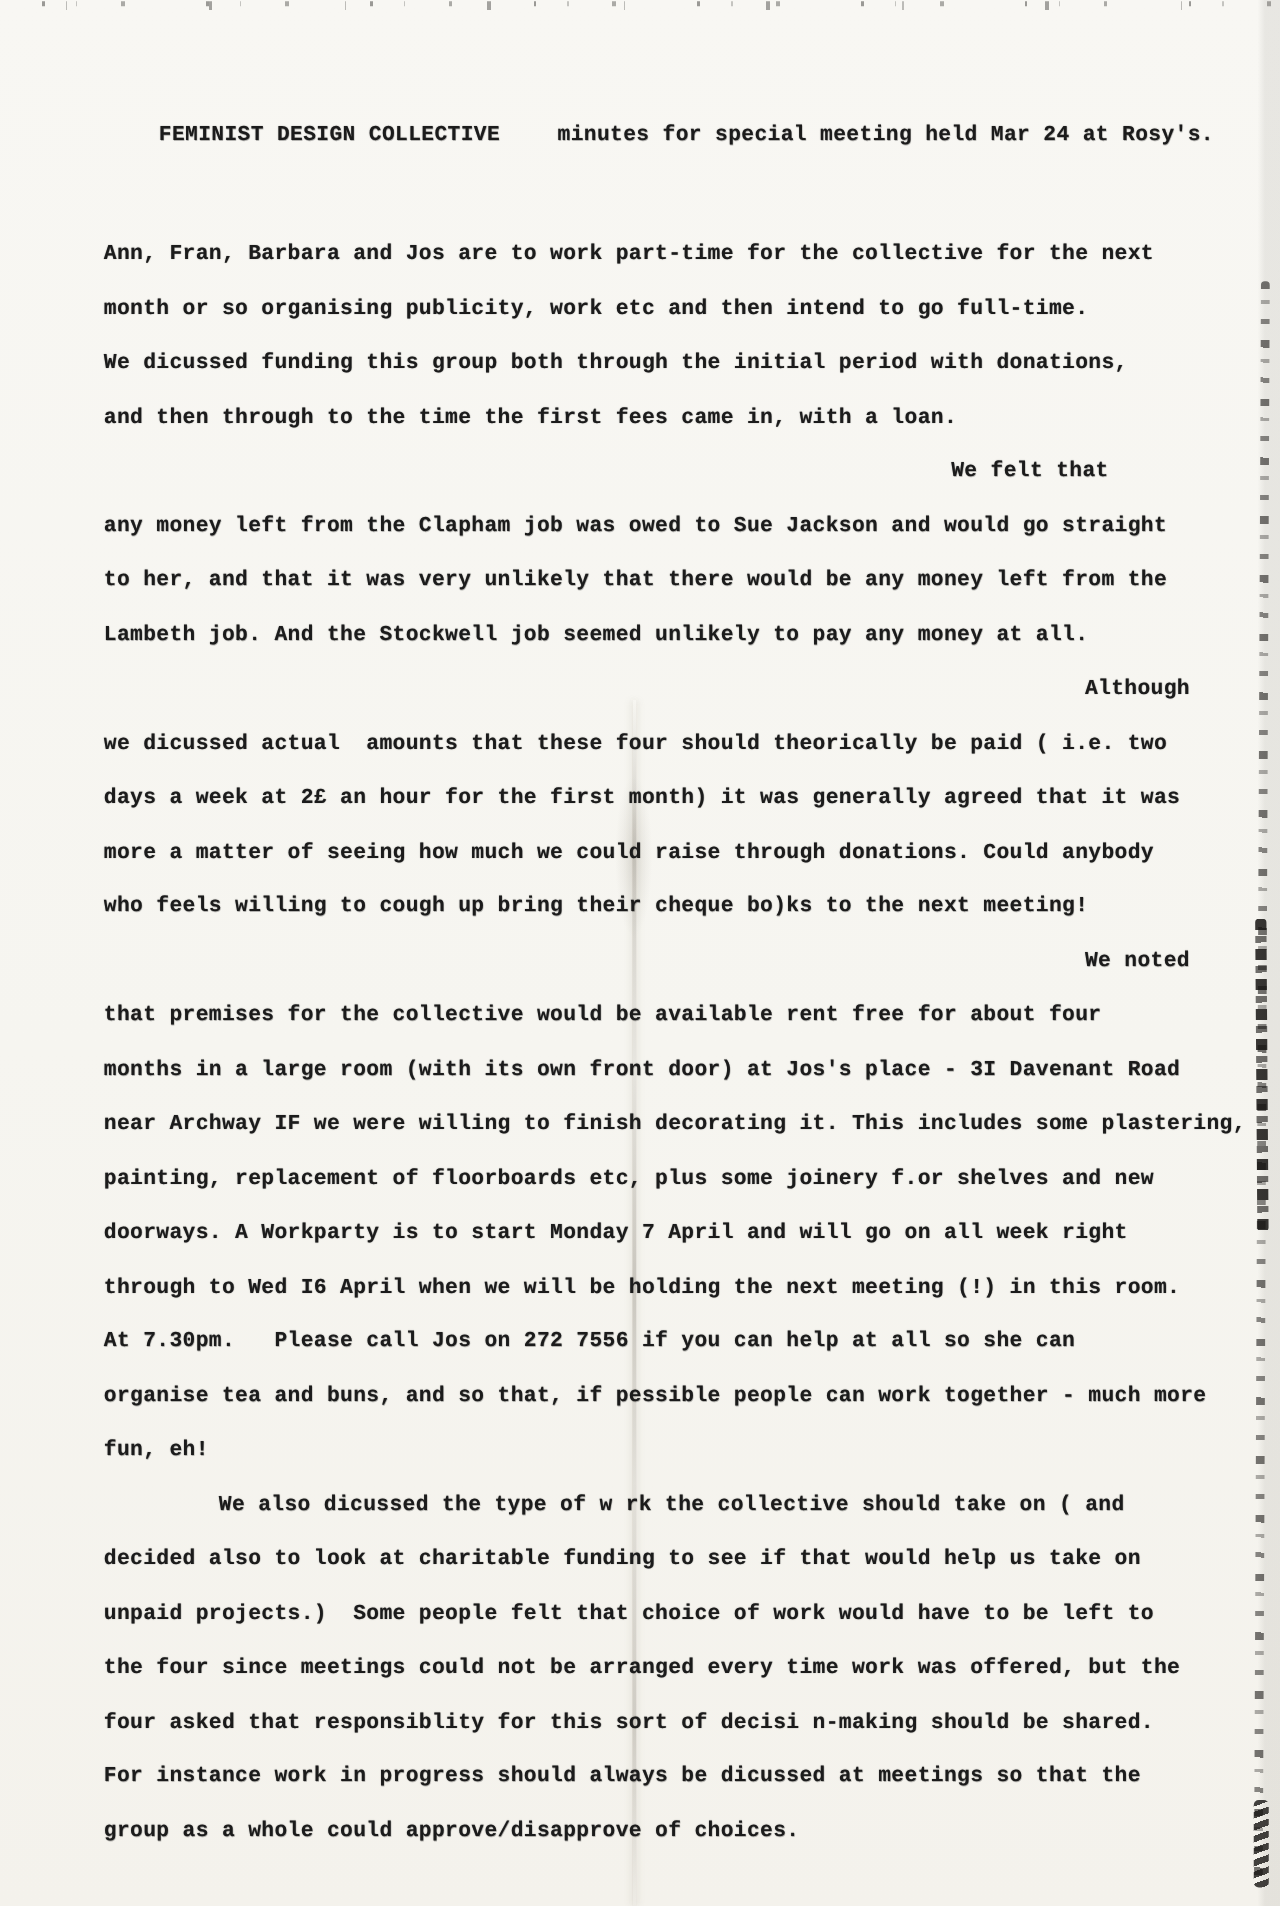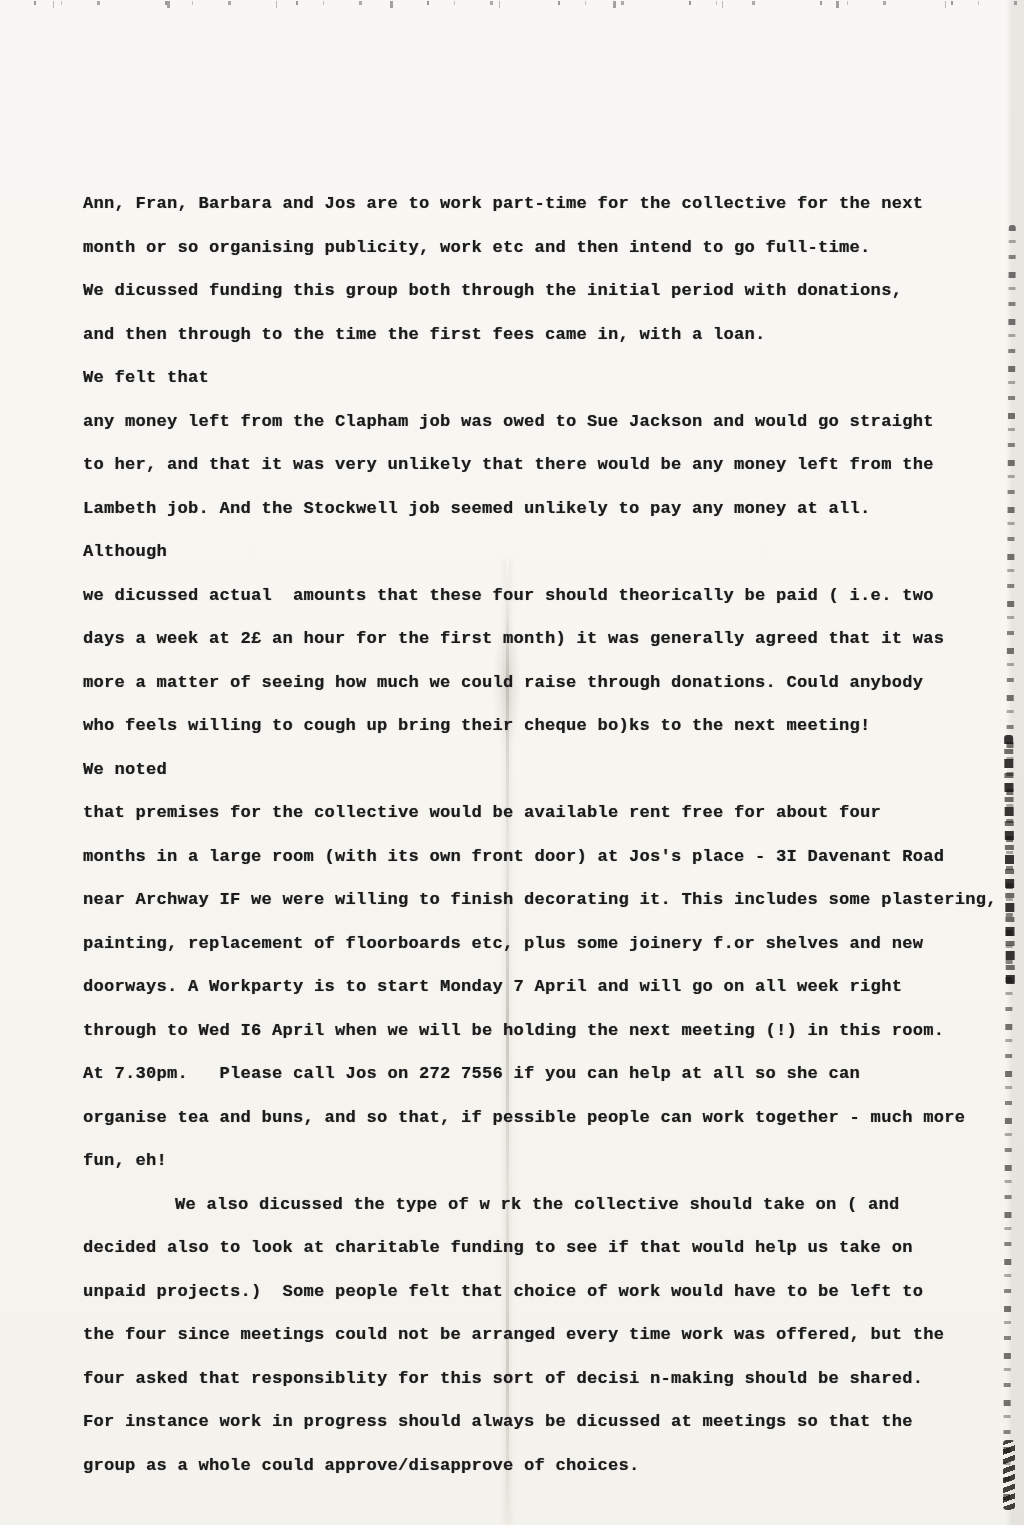--- a/index.html
+++ b/index.html
@@ -32,21 +32,21 @@
   }
   .titlebar .gap { display: inline-block; width: 46px; }
   .doc {
     position: absolute;
     left: 83px; right: 72px; top: 182px;
   }
   .line {
     height: 43.5px;
     line-height: 43.5px;
   }
-  .line.right { }
+  .line.right { text-align: right; }
   .line.inset { padding-right: 65px; }
   .line.indent { text-indent: 92px; }
 
   
   .top-noise {
     position: absolute; left: 0; top: 1px; right: 0; height: 9px;
     background:
       repeating-linear-gradient(90deg,
         transparent 0 34px, rgba(35,33,30,0.55) 34px 36px,
         transparent 36px 61px, rgba(35,33,30,0.30) 61px 62px,
@@ -106,16 +106,19 @@
 
 <main class="page">
 
   <div class="top-noise"></div>
   <div class="fold-smudge"></div>
   <div class="fold-crease"></div>
   <div class="binding-marks"></div>
   <div class="binding-dense"></div>
   <div class="binding-dense2"></div>
 
+  <header class="titlebar tw">
+    <span>FEMINIST DESIGN COLLECTIVE</span><span class="gap"></span><span>minutes for special meeting held Mar 24 at Rosy's.</span>
+  </header>
 
   <section class="doc tw" id="doc-body"><div class="line">Ann, Fran, Barbara and Jos are to work part-time for the collective for the next</div><div class="line">month or so organising publicity, work etc and then intend to go full-time.</div><div class="line">We dicussed funding this group both through the initial period with donations,</div><div class="line">and then through to the time the first fees came in, with a loan.</div><div class="line right inset">We felt that</div><div class="line">any money left from the Clapham job was owed to Sue Jackson and would go straight</div><div class="line">to her, and that it was very unlikely that there would be any money left from the</div><div class="line">Lambeth job. And the Stockwell job seemed unlikely to pay any money at all.</div><div class="line right">Although</div><div class="line">we dicussed actual  amounts that these four should theorically be paid ( i.e. two</div><div class="line">days a week at 2£ an hour for the first month) it was generally agreed that it was</div><div class="line">more a matter of seeing how much we could raise through donations. Could anybody</div><div class="line">who feels willing to cough up bring their cheque bo)ks to the next meeting!</div><div class="line right">We noted</div><div class="line">that premises for the collective would be available rent free for about four</div><div class="line">months in a large room (with its own front door) at Jos's place - 3I Davenant Road</div><div class="line">near Archway IF we were willing to finish decorating it. This includes some plastering,</div><div class="line">painting, replacement of floorboards etc, plus some joinery f.or shelves and new</div><div class="line">doorways. A Workparty is to start Monday 7 April and will go on all week right</div><div class="line">through to Wed I6 April when we will be holding the next meeting (!) in this room.</div><div class="line">At 7.30pm.   Please call Jos on 272 7556 if you can help at all so she can</div><div class="line">organise tea and buns, and so that, if pessible people can work together - much more</div><div class="line">fun, eh!</div><div class="line indent">We also dicussed the type of w rk the collective should take on ( and</div><div class="line">decided also to look at charitable funding to see if that would help us take on</div><div class="line">unpaid projects.)  Some people felt that choice of work would have to be left to</div><div class="line">the four since meetings could not be arranged every time work was offered, but the</div><div class="line">four asked that responsiblity for this sort of decisi n-making should be shared.</div><div class="line">For instance work in progress should always be dicussed at meetings so that the</div><div class="line">group as a whole could approve/disapprove of choices.</div></section>
 
 </main>
 
 </body></html>

